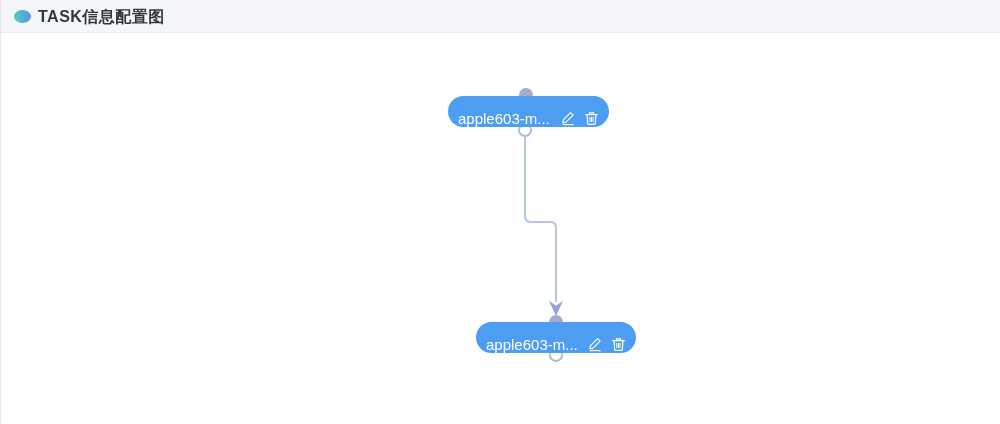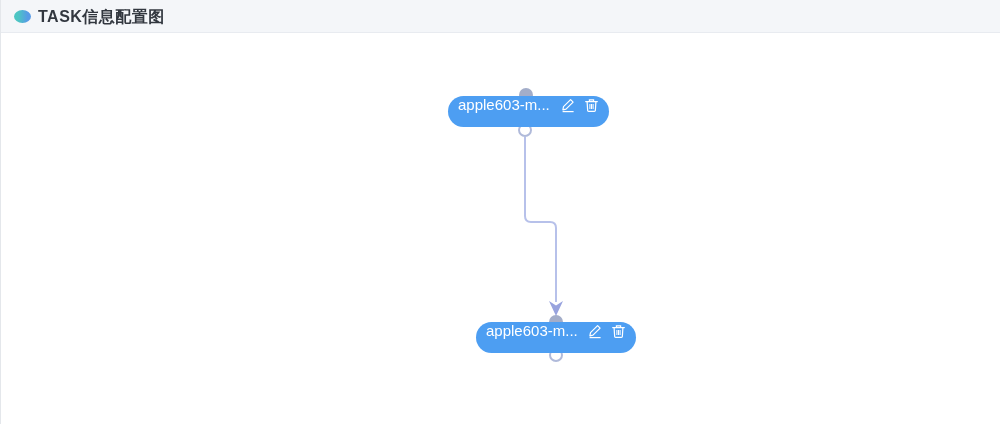--- a/index.html
+++ b/index.html
@@ -51,21 +51,21 @@
   }
   .port-target {
     background: #ffffff;
     border: 2px solid #b0bada;
   }
   .node {
     position: absolute;
     height: 31px;
     background: #4d9ef2;
     border-radius: 16px;
-    display: flex; align-items: flex-start;
+    display: flex; align-items: flex-end;
     padding: 0 9px 0 10px;
     z-index: 4;
     cursor: move;
   }
   .node-label {
     color: #ffffff;
     font-size: 15px;
     white-space: nowrap;
   }
   .node-action {

